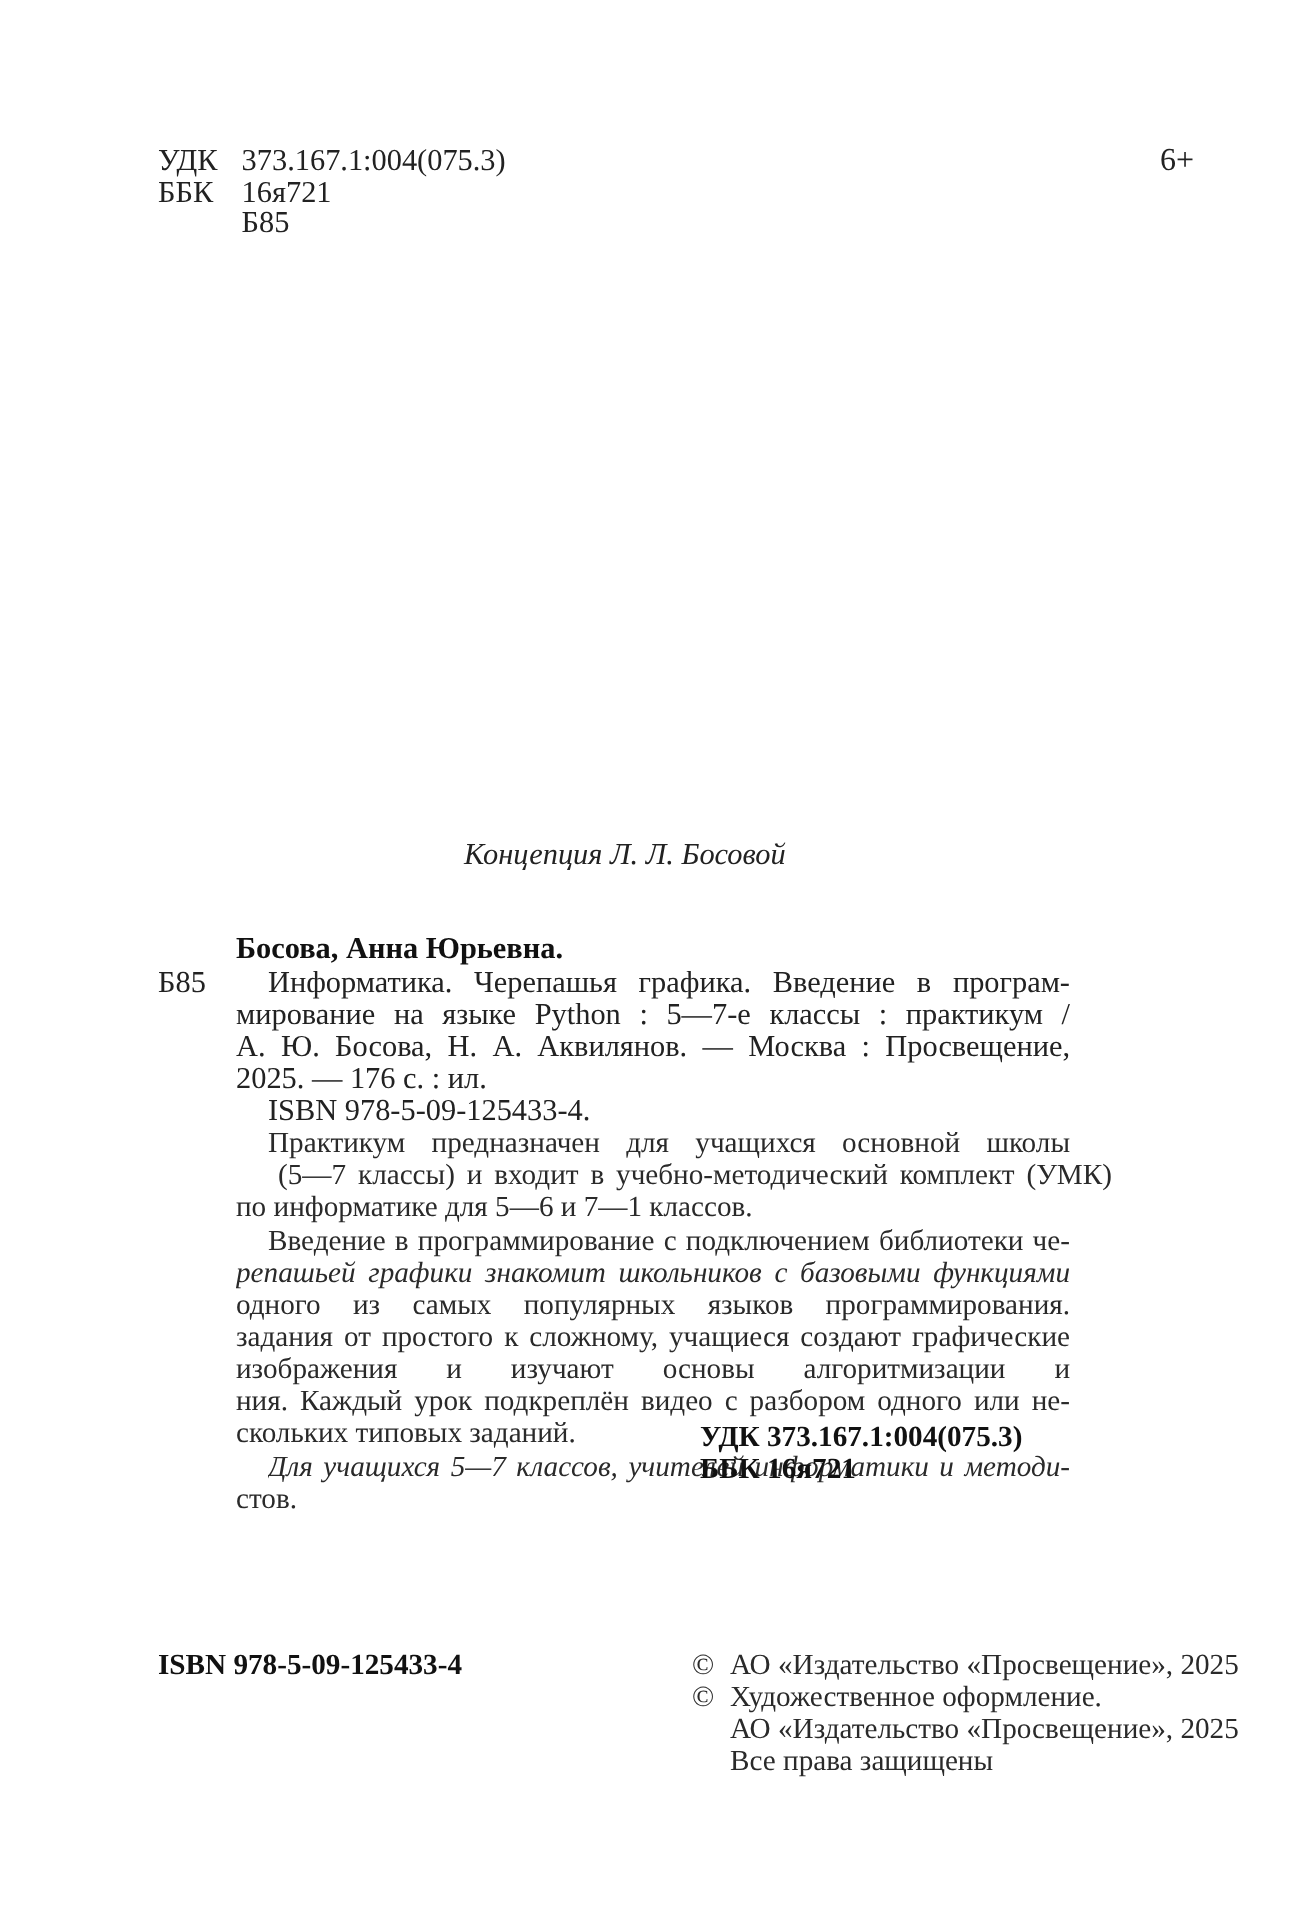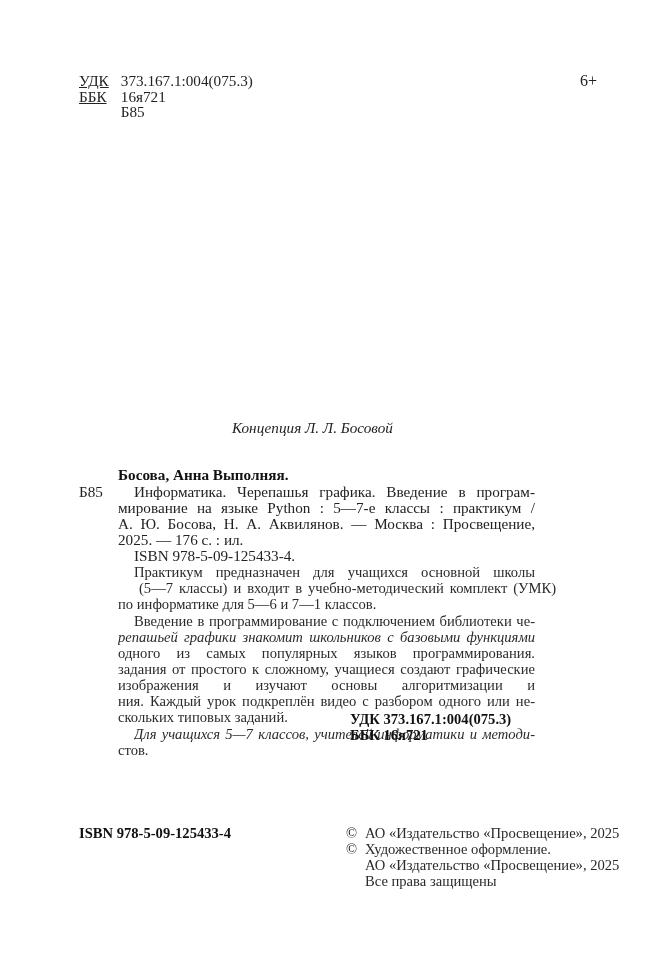--- a/index.html
+++ b/index.html
@@ -32,21 +32,21 @@
       font-family: "Liberation Serif", "DejaVu Serif", serif;
       font-size: 14.6px;
       line-height: 16px;
       color: #2a2a2a;
     }
     .bold { font-weight: bold; color: #111; }
     .ital { font-style: italic; text-align: right; }
 
     
     .hdr-row { position: absolute; left: 79px; }
-    .hdr-label { display: inline-block; width: 38px; text-decoration: underline; }
+    .hdr-label { display: inline-block; width: 38px; }
     .hdr-val { display: inline-block; }
 
     
     .jline {
       position: absolute;
       text-align: justify;
       text-align-last: justify;
       white-space: normal;
       overflow: hidden;
       height: 17px;
@@ -71,21 +71,21 @@
     <span class="hdr-val">16я721</span>
   </div>
   <div class="hdr-row txt" style="top:104px;">
     <span class="hdr-label"></span>
     <span class="hdr-val">Б85</span>
   </div>
   <div class="abs txt" style="left:580px; top:73px; font-size:16px;">6+</div>
 
   <div class="abs txt ital" style="left:232px; top:420px;">Концепция Л. Л. Босовой</div>
 
-  <div class="abs txt bold" style="left:118px; top:467px;">Босова, Анна Выполняя.</div>
+  <div class="abs txt bold" style="left:118px; top:467px;">Босова, Анна Юрьевна.</div>
   <div class="abs txt" style="left:79px; top:484px;">Б85</div>
 
   <div class="jline txt" style="left:134px; top:484px; width:401px;">Информатика. Черепашья графика. Введение в програм-</div>
   <div class="jline txt" style="left:118px; top:500px; width:417px;">мирование на языке Python : 5—7-е классы : практикум /</div>
   <div class="jline txt" style="left:118px; top:516px; width:417px;">А. Ю. Босова, Н. А. Аквилянов. — Москва : Просвещение,</div>
   <div class="lline txt" style="left:118px; top:532px;">2025. — 176 с. : ил.</div>
 
   <div class="lline txt" style="left:134px; top:548px;">ISBN 978-5-09-125433-4.</div>
 
   <div class="jline sm" style="left:134px; top:564px; width:401px;">Практикум предназначен для учащихся основной школы</div>

